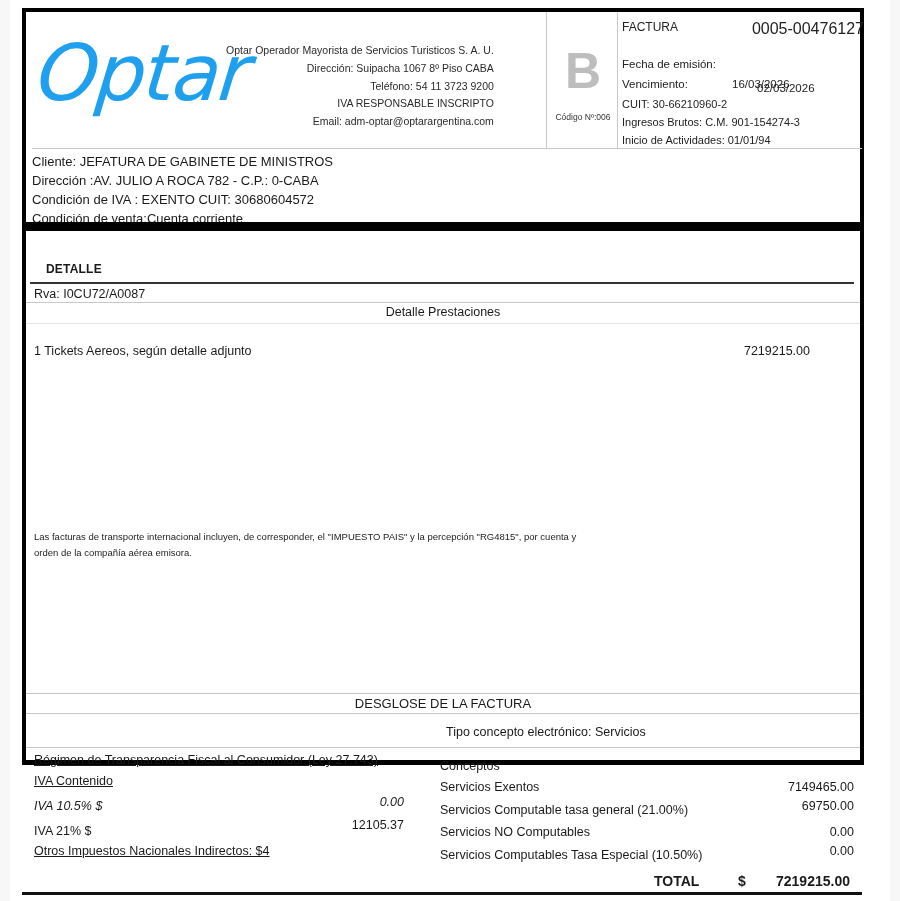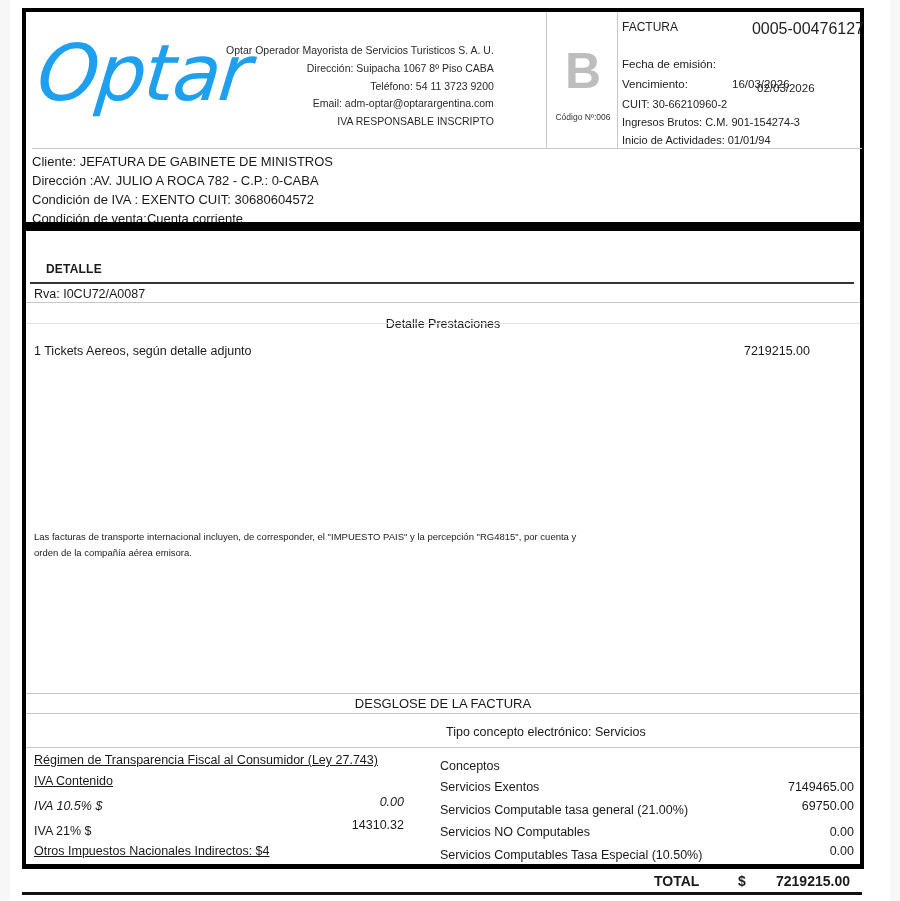--- a/index.html
+++ b/index.html
@@ -18,25 +18,25 @@
   .bletter { position: absolute; left: 0; width: 72px; top: 34px; text-align: center; font-size: 50px; font-weight: 700; color: #bdbdbd; line-height: 1; }
   .bcode { position: absolute; left: 0; width: 72px; top: 100px; text-align: center; font-size: 8.5px; color: #333; }
   .factura { position: absolute; left: 596px; top: 0; width: 242px; font-size: 11px; color: #222; }
   .fac-title { position: absolute; left: 0; top: 8px; font-size: 12px; }
   .fac-num { position: absolute; right: 0; top: 8px; font-size: 16px; }
   .fac-line { position: absolute; left: 0; white-space: nowrap; }
   .hdr-sep { position: absolute; left: 6px; top: 136px; width: 830px; height: 1px; background: #c8c8c8; }
   .client { position: absolute; left: 6px; top: 140px; font-size: 13px; line-height: 19px; color: #1a1a1a; }
 
   
-  .body-box { position: absolute; left: 22px; top: 231px; width: 842px; height: 638px; border-left: 4px solid #000; border-right: 4px solid #000; border-bottom: 5px solid #000; }
+  .body-box { position: absolute; left: 22px; top: 231px; width: 842px; height: 534px; border-left: 4px solid #000; border-right: 4px solid #000; border-bottom: 5px solid #000; }
   .detalle-title { position: absolute; left: 20px; top: 31px; font-size: 12px; font-weight: 700; letter-spacing: 0.2px; }
   .detalle-rule { position: absolute; left: 4px; top: 51px; width: 824px; height: 2px; background: #333; }
   .rva { position: absolute; left: 8px; top: 56px; font-size: 12.5px; }
-  .dp-title { position: absolute; left: 0; width: 834px; top: 86px; text-align: center; font-size: 12.5px; }
+  .dp-title { position: absolute; left: 0; width: 834px; top: 74px; text-align: center; font-size: 12.5px; }
   .item-desc { position: absolute; left: 8px; top: 113px; font-size: 12.5px; }
   .item-amt { position: absolute; right: 50px; top: 113px; font-size: 12.5px; }
   .note { position: absolute; left: 8px; top: 298px; width: 680px; font-size: 9.5px; line-height: 16px; color: #222; }
   .desg { position: absolute; left: 0; width: 834px; top: 465px; text-align: center; font-size: 13px; }
   .tipo { position: absolute; left: 420px; top: 494px; font-size: 12.5px; }
   .left-col { position: absolute; left: 8px; top: 522px; width: 380px; font-size: 12.5px; }
   .lc-row { position: absolute; left: 0; white-space: nowrap; }
   .u { text-decoration: underline; }
   .lc-val { position: absolute; right: 0; }
   .right-col { position: absolute; left: 414px; top: 528px; width: 414px; font-size: 12.5px; }
@@ -51,22 +51,22 @@
 
 <div class="page"></div>
 
 <div class="hdr">
   <div class="logo">Optar</div>
 
   <div class="company">
     <div>Optar Operador Mayorista de Servicios Turisticos S. A. U.</div>
     <div>Dirección: Suipacha 1067 8º Piso CABA</div>
     <div style="padding-left:2px">Teléfono: 54 11 3723 9200</div>
+    <div>IVA RESPONSABLE INSCRIPTO</div>
     <div style="padding-left:2px">Email: adm-optar@optarargentina.com</div>
-    <div>IVA RESPONSABLE INSCRIPTO</div>
   </div>
 
   <div class="bcol">
     <div class="bletter">B</div>
     <div class="bcode">Código Nº:006</div>
   </div>
 
   <div class="factura">
     <span class="fac-title">FACTURA</span>
     <span class="fac-num">0005-00476127</span>
@@ -118,21 +118,21 @@
 
   <div class="left-col">
     <div class="lc-row u" style="top:0;">Régimen de Transparencia Fiscal al Consumidor (Ley 27.743)</div>
     <div class="lc-row u" style="top:21px;">IVA Contenido</div>
     <div class="lc-row" style="top:46px; width:370px;font-style:italic;">
       <span>IVA 10.5% $</span>
       <span class="lc-val" style="top:-4px;">0.00</span>
     </div>
     <div class="lc-row" style="top:71px; width:370px;">
       <span>IVA 21% $</span>
-      <span class="lc-val" style="top:-6px;">14310.32</span>
+      <span class="lc-val" style="top:-6px;">12105.37</span>
     </div>
     <div class="lc-row u" style="top:91px;">Otros Impuestos Nacionales Indirectos: $4</div>
   </div>
 
   <div class="right-col">
     <div class="rc-row" style="top:0;">Conceptos</div>
     <div class="rc-row" style="top:21px;">
       <span>Servicios Exentos</span>
       <span class="rc-val">7149465.00</span>
     </div>

